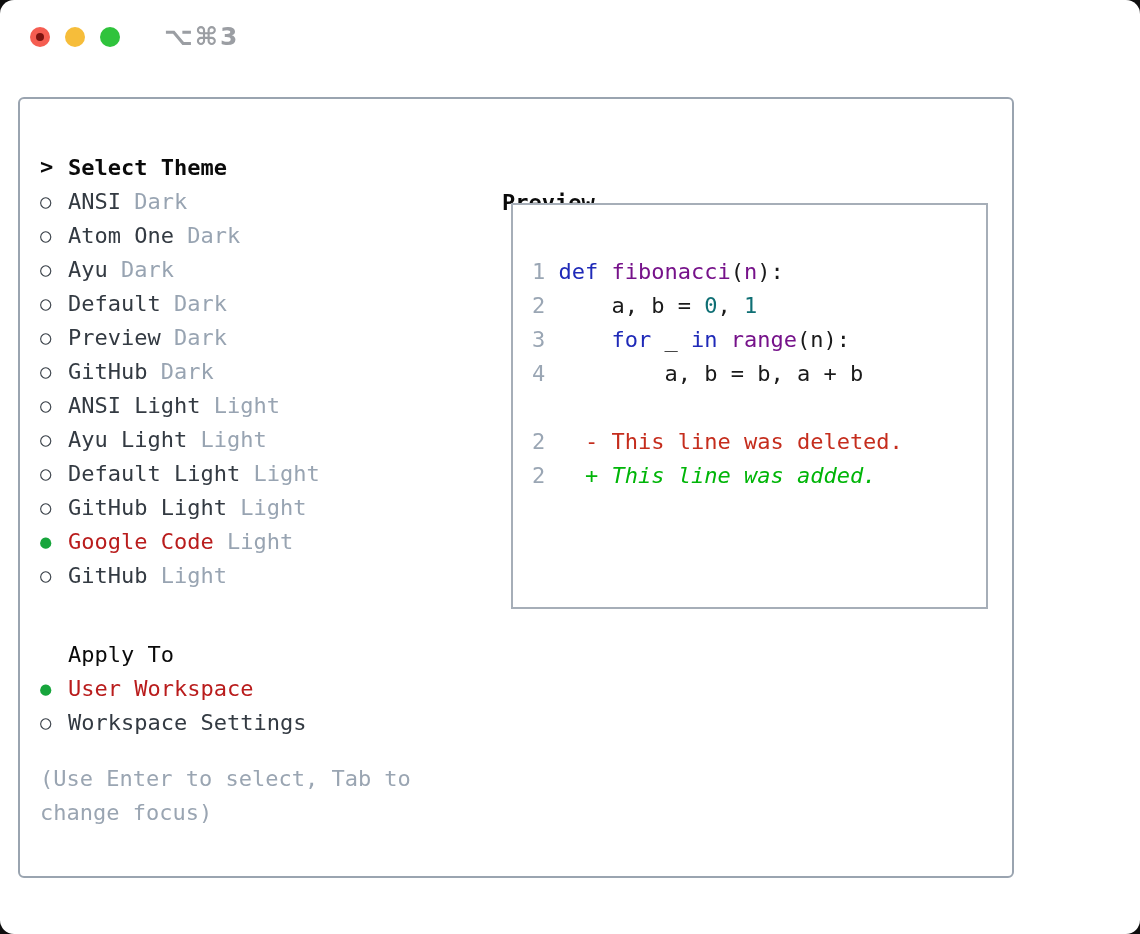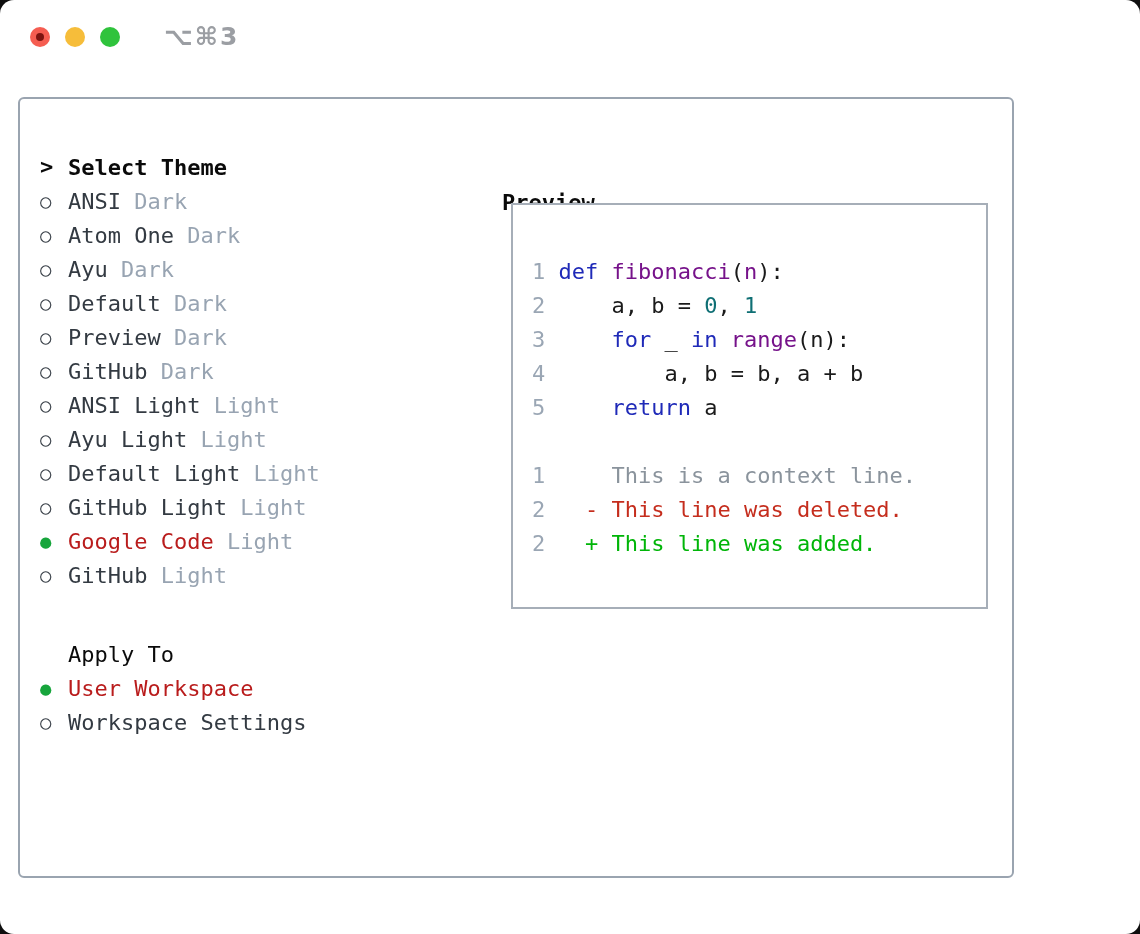--- a/index.html
+++ b/index.html
@@ -65,21 +65,21 @@
   }
   .code { position: absolute; left: 19px; top: 50px; }
   .code .line { height: 34px; line-height: 34px; font-size: 22px; white-space: pre; }
   .code .ln { display: inline-block; width: 2ch; color: #9aa6b4; }
   .c-pl  { color: #1a1a1a; }
   .c-kw  { color: #1f2ab8; }
   .c-fn  { color: #76128a; }
   .c-num { color: #0f6f74; }
   .c-ctx { color: #8a939c; }
   .c-del { color: #c52d1d; }
-  .c-add { color: #00b508; }
+  .c-add { color: #00b508; font-style: italic; }
 </style>
 </head>
 <body>
 
 <div class="window">
 
   <div class="titlebar">
     <div class="traffic-lights">
       <span class="tl red">
           <span class="dot"></span>
@@ -115,31 +115,30 @@
     <div class="apply-block" id="apply-block">
       <div class="row">
         <span class="marker"></span>
         <span class="label heading2">Apply To</span>
       </div>
 
     <div class="row"><span class="marker sel">●</span><span class="label sel">User Workspace</span></div>
         <div class="row"><span class="marker">○</span><span class="label">Workspace Settings</span></div>
       </div>
 
+    <div class="help-text">(Use Enter to select, Tab to change focus)</div>
 
     <div class="preview-heading">Preview</div>
 
     <div class="preview-box">
       <div class="code" id="code">
           <div class="line"><span class="ln">1</span><span class="c-kw">def</span><span class="c-pl"> </span><span class="c-fn">fibonacci</span><span class="c-pl">(</span><span class="c-fn">n</span><span class="c-pl">):</span></div>
           <div class="line"><span class="ln">2</span><span class="c-pl">    a, b = </span><span class="c-num">0</span><span class="c-pl">, </span><span class="c-num">1</span></div>
           <div class="line"><span class="ln">3</span><span class="c-pl">    </span><span class="c-kw">for</span><span class="c-pl"> _ </span><span class="c-kw">in</span><span class="c-pl"> </span><span class="c-fn">range</span><span class="c-pl">(n):</span></div>
           <div class="line"><span class="ln">4</span><span class="c-pl">        a, b = b, a + b</span></div>
-          <div class="line"><span class="ln">5</span><span class="c-pl">    </span><span class="c-kw">return</span><span class="c-pl"> a</span></div>
           <div class="line"><span class="ln"></span></div>
-          <div class="line"><span class="ln">1</span><span class="c-ctx">    This is a context line.</span></div>
           <div class="line"><span class="ln">2</span><span class="c-del">  - This line was deleted.</span></div>
           <div class="line"><span class="ln">2</span><span class="c-add">  + This line was added.</span></div>
         </div>
     </div>
 
   </div>
 </div>
 
 </body></html>

